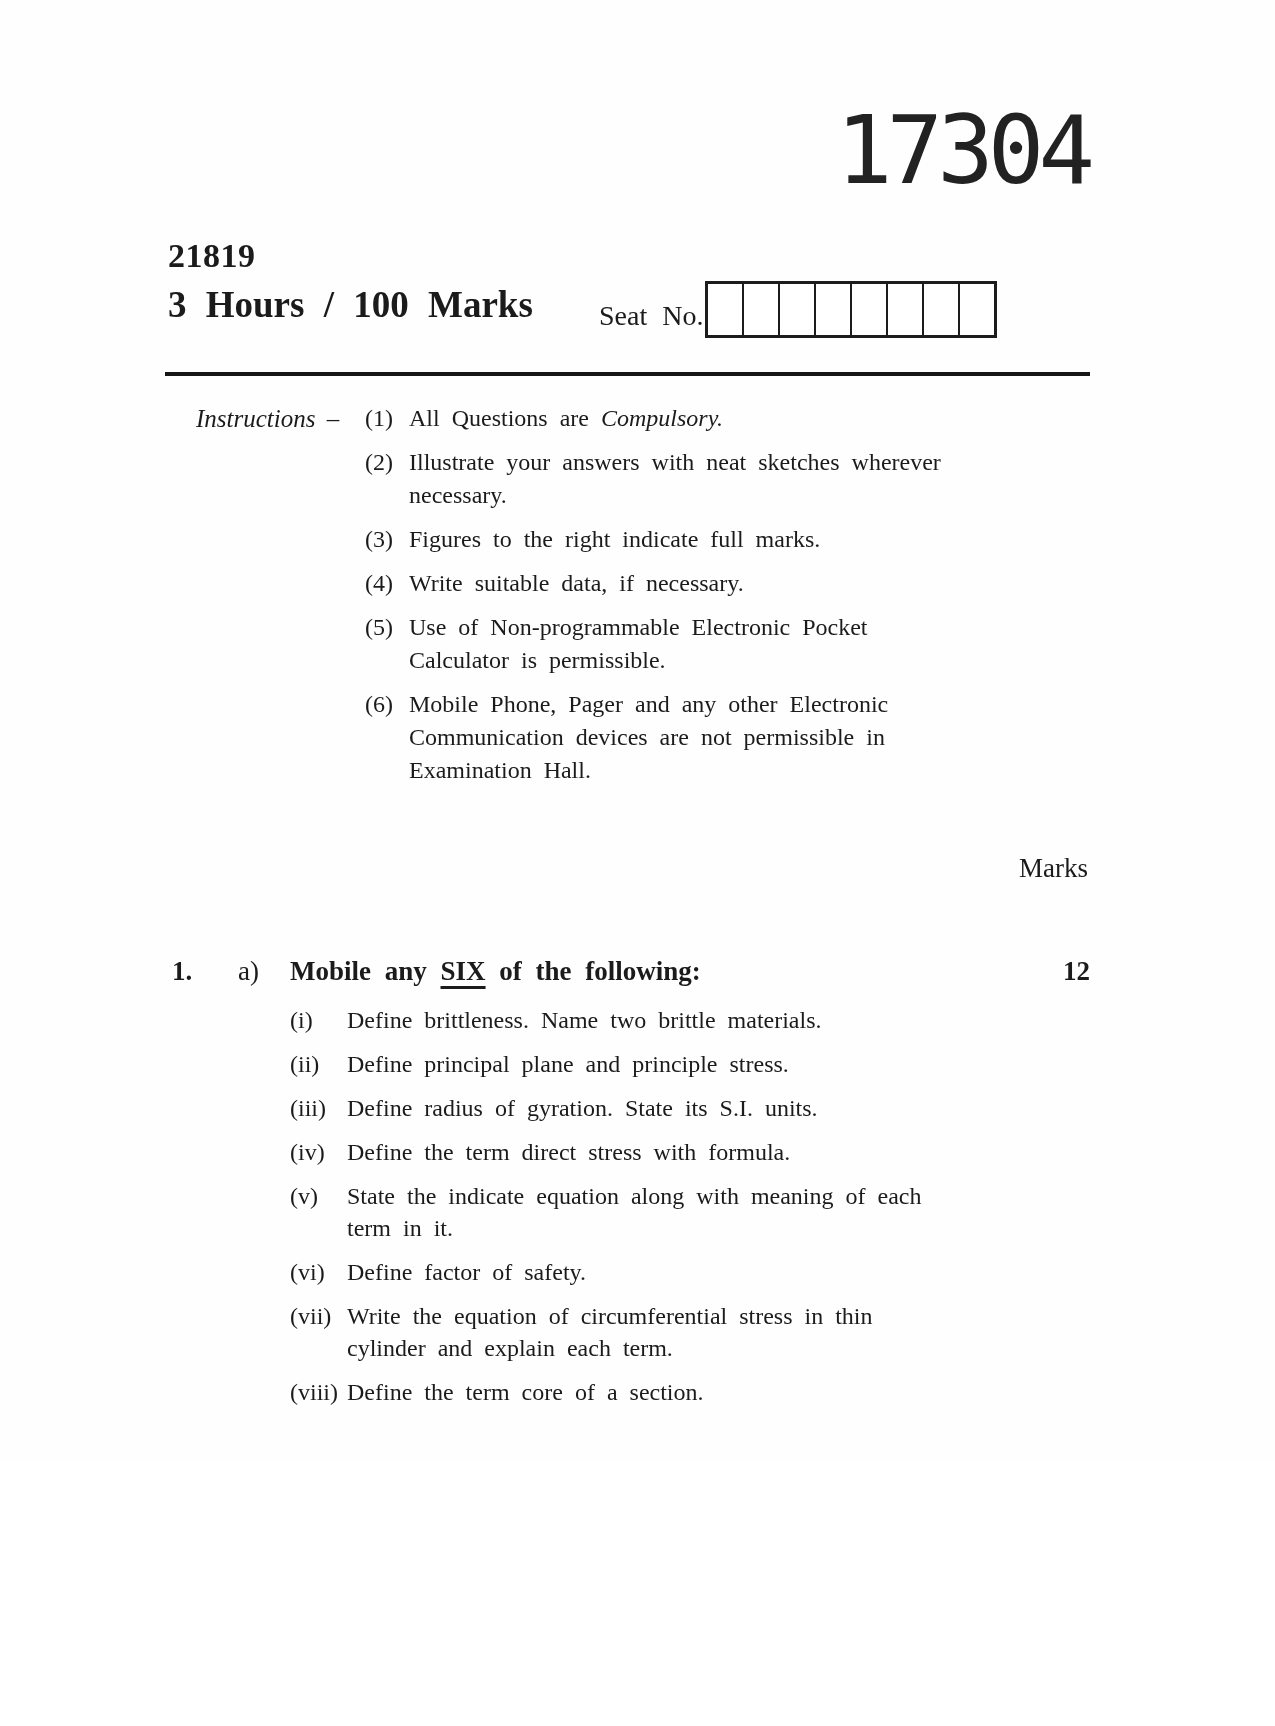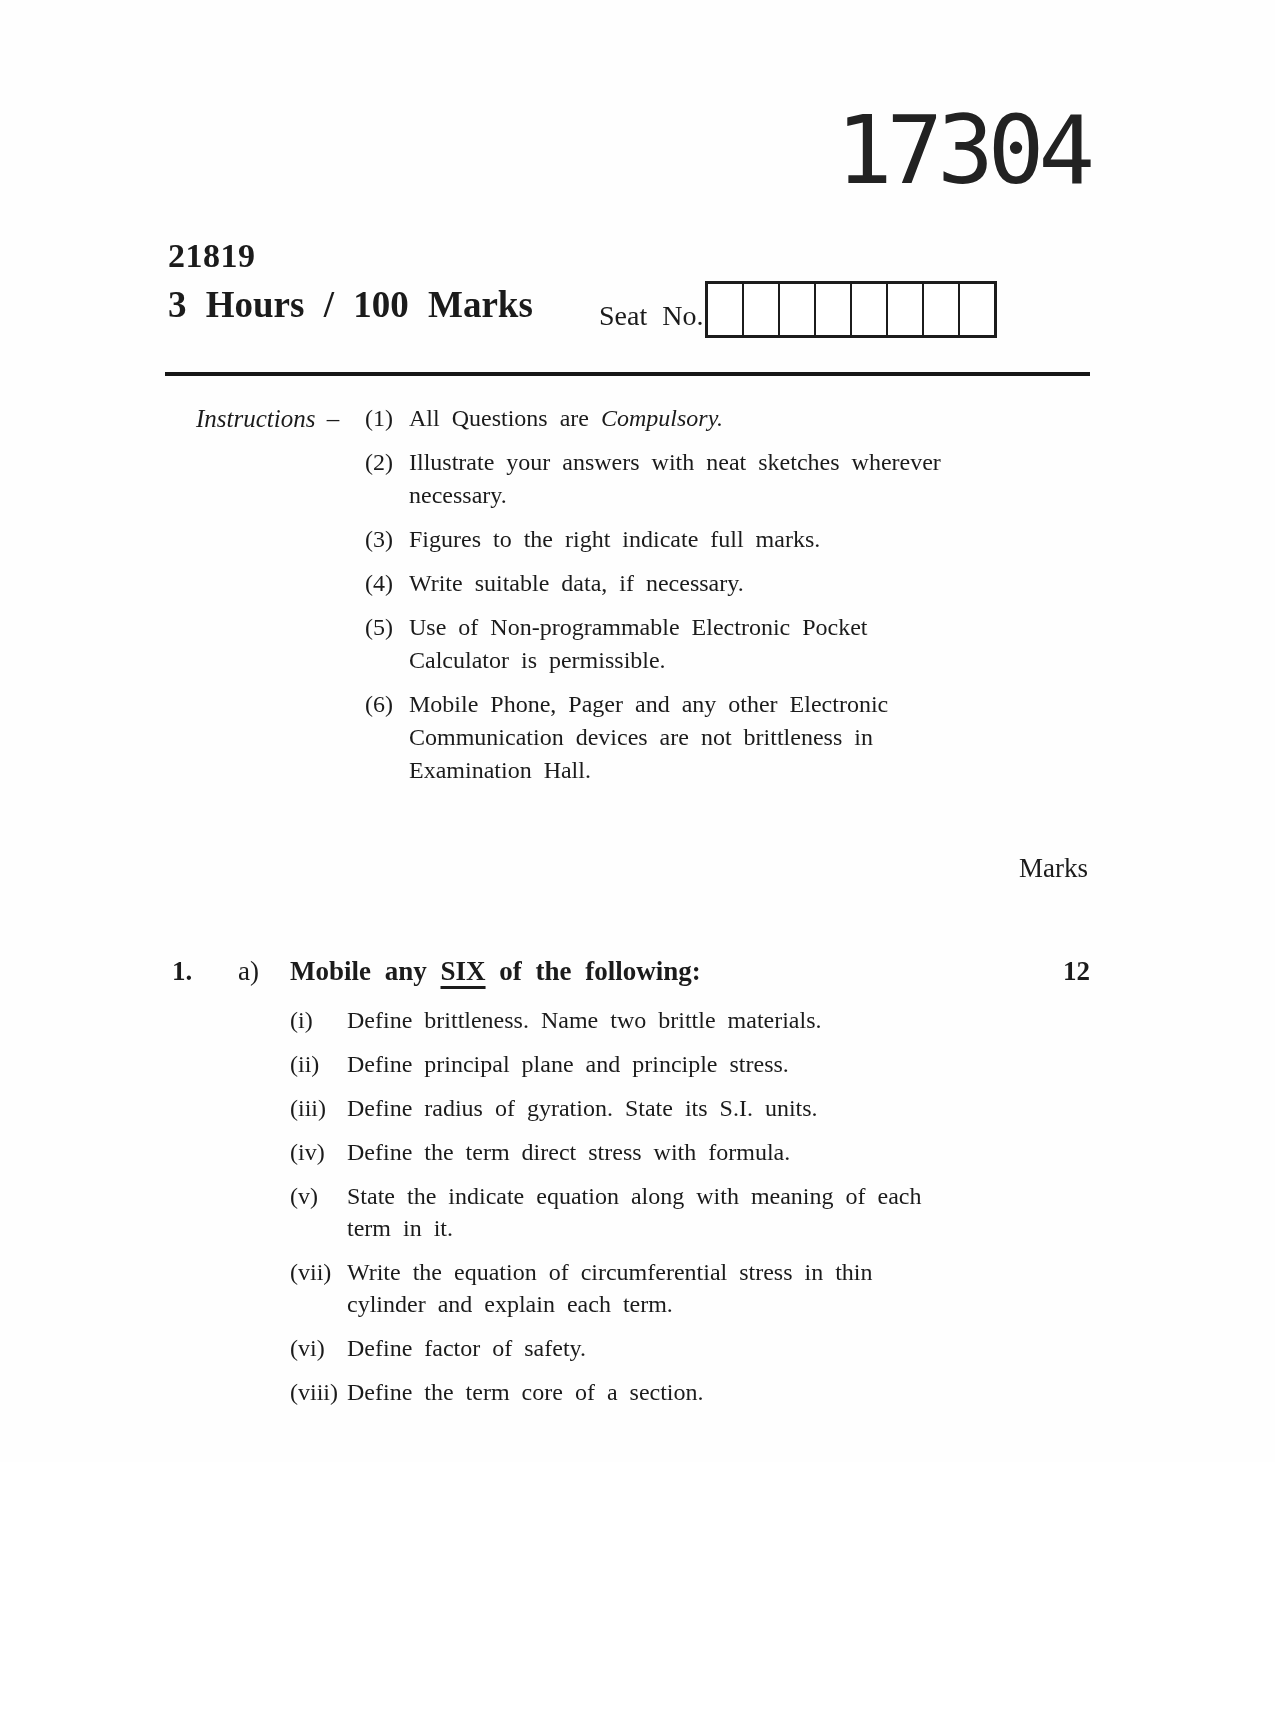--- a/index.html
+++ b/index.html
@@ -203,21 +203,21 @@
         <div class="instr-text">
           <div class="line">Use of Non-programmable Electronic Pocket</div>
           <div class="line">Calculator is permissible.</div>
         </div>
       </div>
 
       <div class="instr-item">
         <div class="instr-num">(6)</div>
         <div class="instr-text">
           <div class="line">Mobile Phone, Pager and any other Electronic</div>
-          <div class="line">Communication devices are not brittleness in</div>
+          <div class="line">Communication devices are not permissible in</div>
           <div class="line">Examination Hall.</div>
         </div>
       </div>
 
     </div>
   </div>
 
   <div class="marks-head">Marks</div>
 
   <div class="q1">
@@ -260,35 +260,35 @@
 
       <div class="q-item">
         <div class="q-num">(v)</div>
         <div class="q-text">
           <div class="line">State the indicate equation along with meaning of each</div>
           <div class="line">term in it.</div>
         </div>
       </div>
 
       <div class="q-item">
+        <div class="q-num">(vi)</div>
+        <div class="q-text">
+          <div class="line">Define factor of safety.</div>
+        </div>
+      </div>
+
+      <div class="q-item">
         <div class="q-num">(vii)</div>
         <div class="q-text">
           <div class="line">Write the equation of circumferential stress in thin</div>
           <div class="line">cylinder and explain each term.</div>
         </div>
       </div>
 
       <div class="q-item">
-        <div class="q-num">(vi)</div>
-        <div class="q-text">
-          <div class="line">Define factor of safety.</div>
-        </div>
-      </div>
-
-      <div class="q-item">
         <div class="q-num">(viii)</div>
         <div class="q-text">
           <div class="line">Define the term core of a section.</div>
         </div>
       </div>
 
     </div>
   </div>
 
   <div class="pto">P.T.O.</div>

